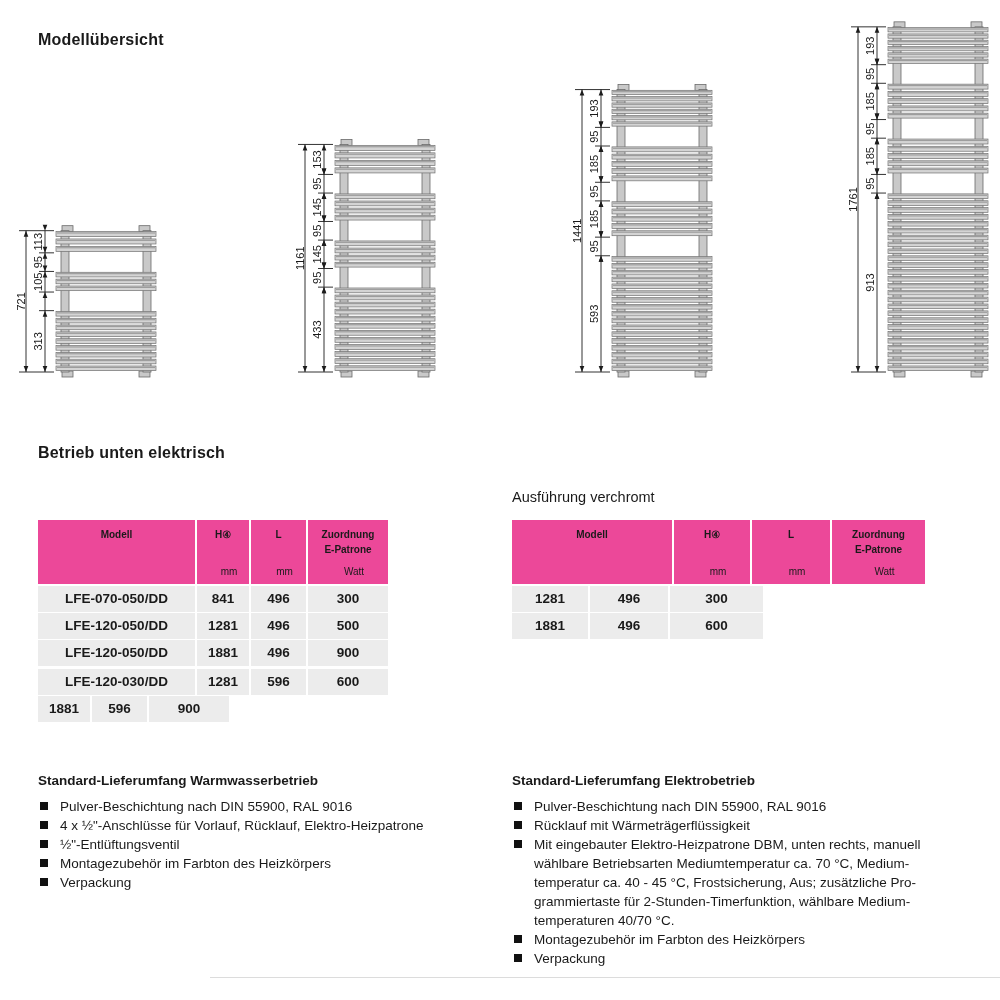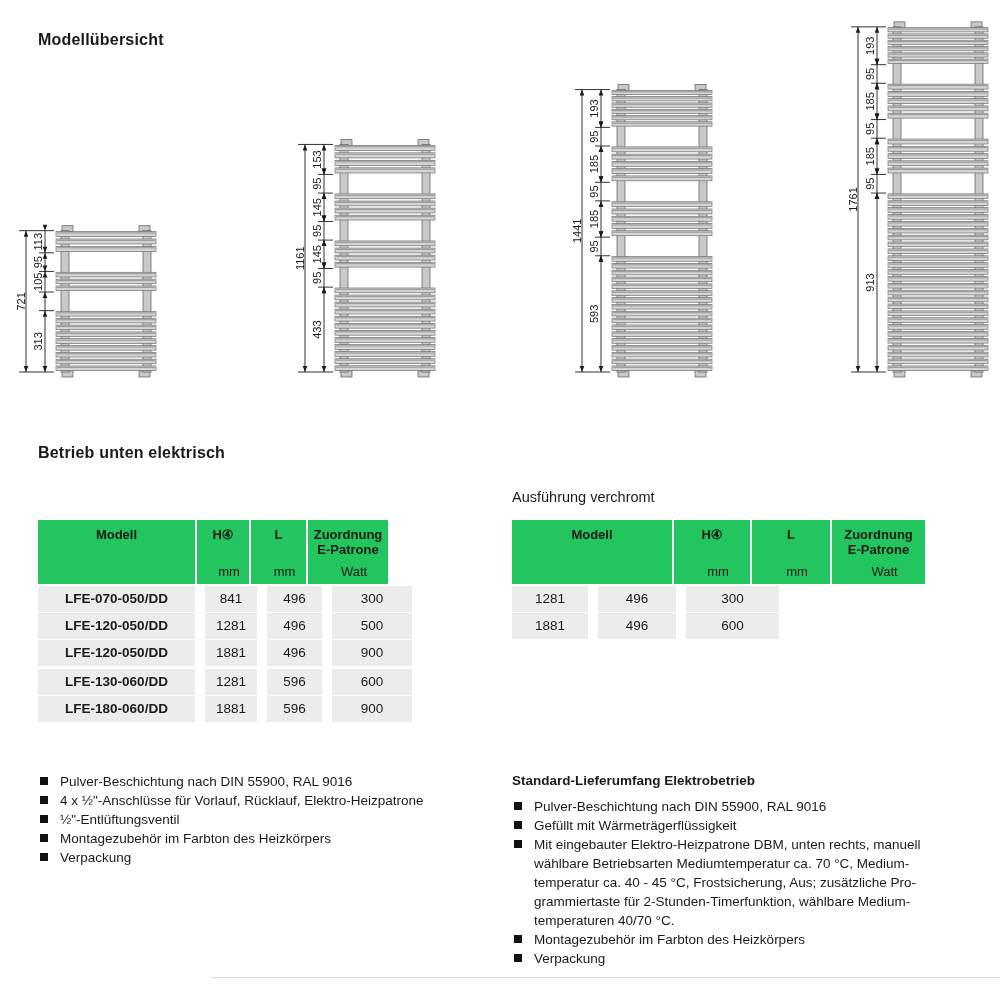--- a/index.html
+++ b/index.html
@@ -10,28 +10,28 @@
   #sec-electric{top:444px;}
   #diagrams{position:absolute;left:0;top:0;}
   svg text{font-family:"Liberation Sans",sans-serif;fill:#1a1a1a;}
   .caption{position:absolute;top:489px;font-size:14.5px;}
   .cap-left{left:40px;margin-top:36px;}
   .cap-right{left:512px;}
   .table{position:absolute;top:520px;}
   .t0{left:38px;}
   .t1{left:512px;}
   .thead{display:flex;gap:2px;margin-bottom:2px;}
-  .th{background:#22c55e;box-sizing:border-box;height:64px;display:flex;flex-direction:column;
-      justify-content:space-between;align-items:center;padding:7px 2px 5px;font-size:13px;}
+  .th{background:#ec4899;box-sizing:border-box;height:64px;display:flex;flex-direction:column;
+      justify-content:space-between;align-items:center;padding:7px 2px 5px;font-size:10px;}
   .th .hline{line-height:15px;text-align:center;font-weight:bold;}
   .th.c0 .hline{font-weight:bold;}
   .th .unit{line-height:14px;margin-left:12px;}
   .lines{display:flex;flex-direction:column;align-items:center;}
-  .trow{display:flex;gap:10px;margin-bottom:1px;}
-  .td{background:#ececec;height:26px;line-height:26px;font-size:13.5px;text-align:center;}
+  .trow{display:flex;gap:2px;margin-bottom:1px;}
+  .td{background:#ececec;height:26px;line-height:26px;font-size:13.5px;text-align:center;font-weight:bold;}
   .td.c0{font-weight:bold;}
   .group-gap{height:2px;}
   .t0 .c0{width:157px}.t0 .c1{width:52px}.t0 .c2{width:55px}.t0 .c3{width:80px}
   .t1 .c0{width:160px}.t1 .c1{width:76px}.t1 .c2{width:78px}.t1 .c3{width:93px}
   .list{position:absolute;top:772px;width:466px;}
   .list-left{left:38px;}
   .list-right{left:512px;}
   .list-title{font-size:13.5px;font-weight:bold;margin-bottom:7px;line-height:18px;}
   .li{display:flex;font-size:13.5px;line-height:19px;}
   .li .bullet{flex:none;width:8px;height:8px;background:#111;margin:5px 12px 0 2px;}
@@ -479,27 +479,26 @@
         <div class="td c3">500</div>
       </div>
       <div class="trow">
         <div class="td c0">LFE-120-050/DD</div>
         <div class="td c1">1881</div>
         <div class="td c2">496</div>
         <div class="td c3">900</div>
       </div>
       <div class="group-gap"></div>
       <div class="trow">
-        <div class="td c0">LFE-130-060/DD</div>
+        <div class="td c0">LFE-120-030/DD</div>
         <div class="td c1">1281</div>
         <div class="td c2">596</div>
         <div class="td c3">600</div>
       </div>
       <div class="trow">
-        <div class="td c0">LFE-180-060/DD</div>
         <div class="td c1">1881</div>
         <div class="td c2">596</div>
         <div class="td c3">900</div>
       </div>
     </div>
   <div class="table t1" id="table-1">
       <div class="thead">
         <div class="th c0">
           <div class="lines">
             <div class="hline">Modell</div>
@@ -532,20 +531,21 @@
         <div class="td c3">300</div>
       </div>
       <div class="trow">
         <div class="td c1">1881</div>
         <div class="td c2">496</div>
         <div class="td c3">600</div>
       </div>
     </div>
 
   <div class="list list-left" id="list-0">
+      <div class="list-title">Standard-Lieferumfang Warmwasserbetrieb</div>
       <div class="li">
         <div class="bullet"></div>
         <div class="txt">Pulver-Beschichtung nach DIN 55900, RAL 9016</div>
       </div>
       <div class="li">
         <div class="bullet"></div>
         <div class="txt">4 x ½"-Anschlüsse für Vorlauf, Rücklauf, Elektro-Heizpatrone</div>
       </div>
       <div class="li">
         <div class="bullet"></div>
@@ -561,21 +561,21 @@
       </div>
     </div>
   <div class="list list-right" id="list-1">
       <div class="list-title">Standard-Lieferumfang Elektrobetrieb</div>
       <div class="li">
         <div class="bullet"></div>
         <div class="txt">Pulver-Beschichtung nach DIN 55900, RAL 9016</div>
       </div>
       <div class="li">
         <div class="bullet"></div>
-        <div class="txt">Gefüllt mit Wärmeträgerflüssigkeit</div>
+        <div class="txt">Rücklauf mit Wärmeträgerflüssigkeit</div>
       </div>
       <div class="li">
         <div class="bullet"></div>
         <div class="txt">Mit eingebauter Elektro-Heizpatrone DBM, unten rechts, manuell
 wählbare Betriebsarten Mediumtemperatur ca. 70 °C, Medium-
 temperatur ca. 40 - 45 °C, Frostsicherung, Aus; zusätzliche Pro-
 grammiertaste für 2-Stunden-Timerfunktion, wählbare Medium-
 temperaturen 40/70 °C.</div>
       </div>
       <div class="li">

